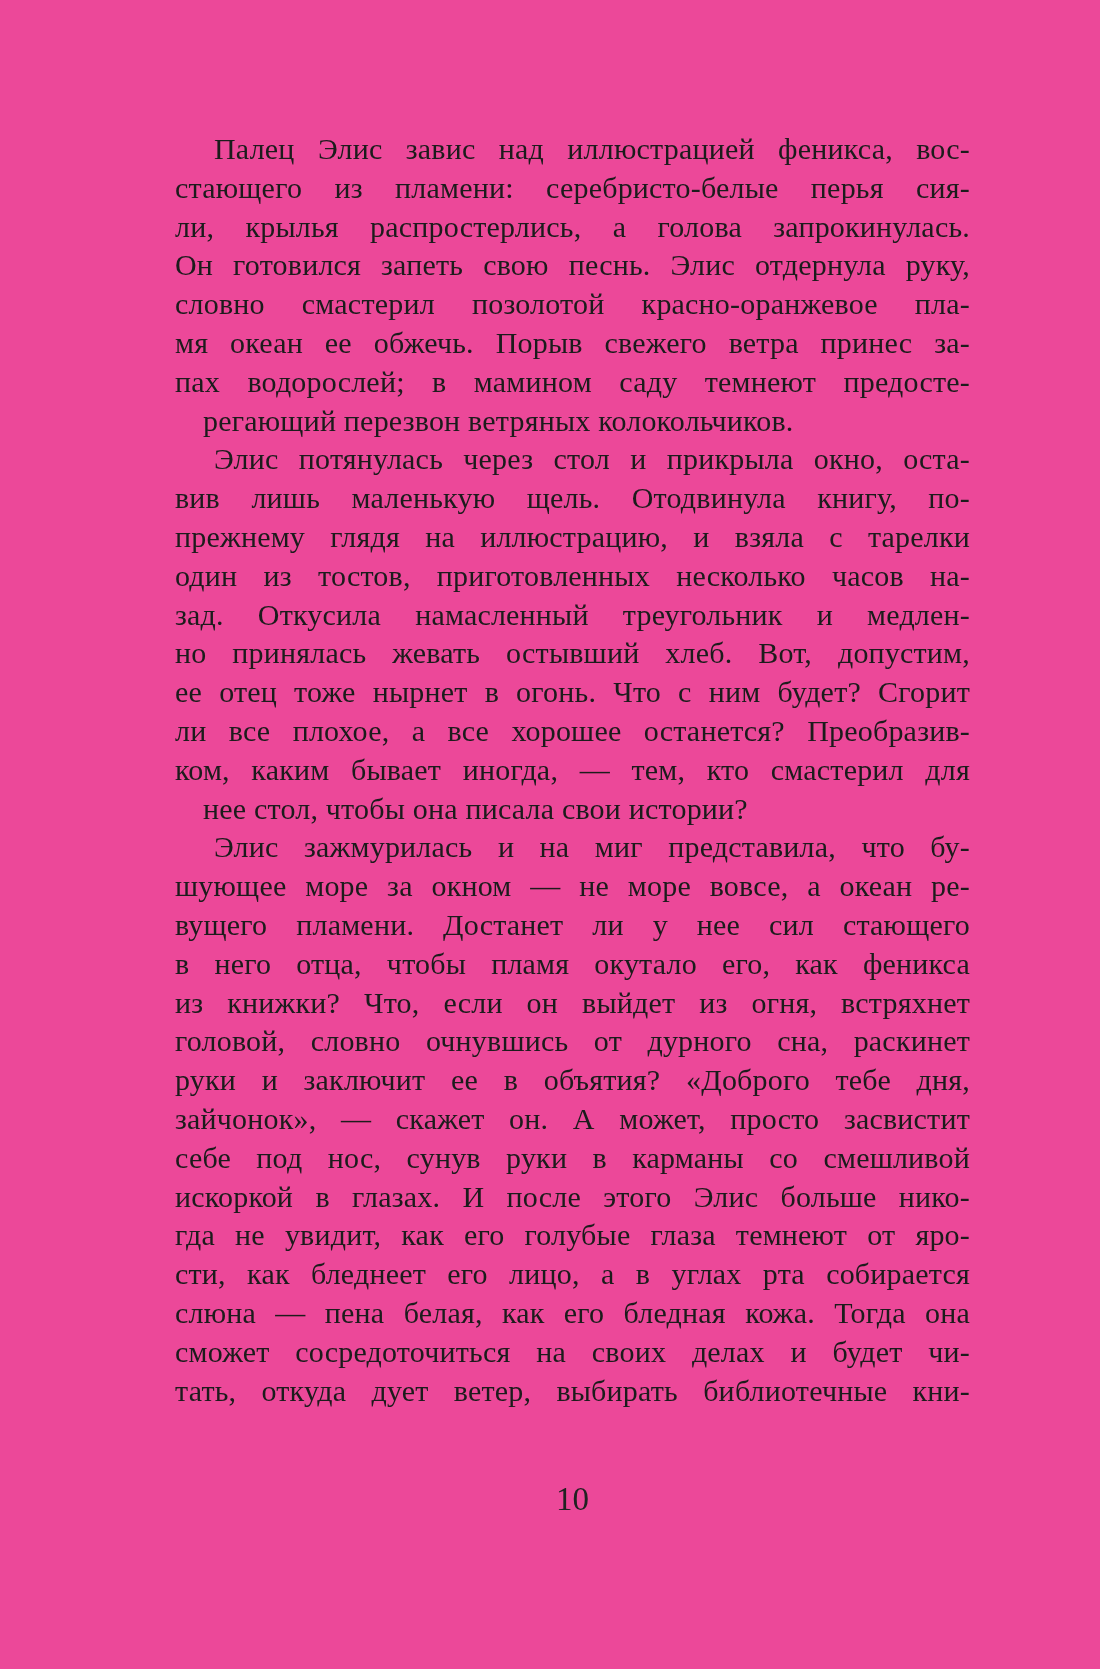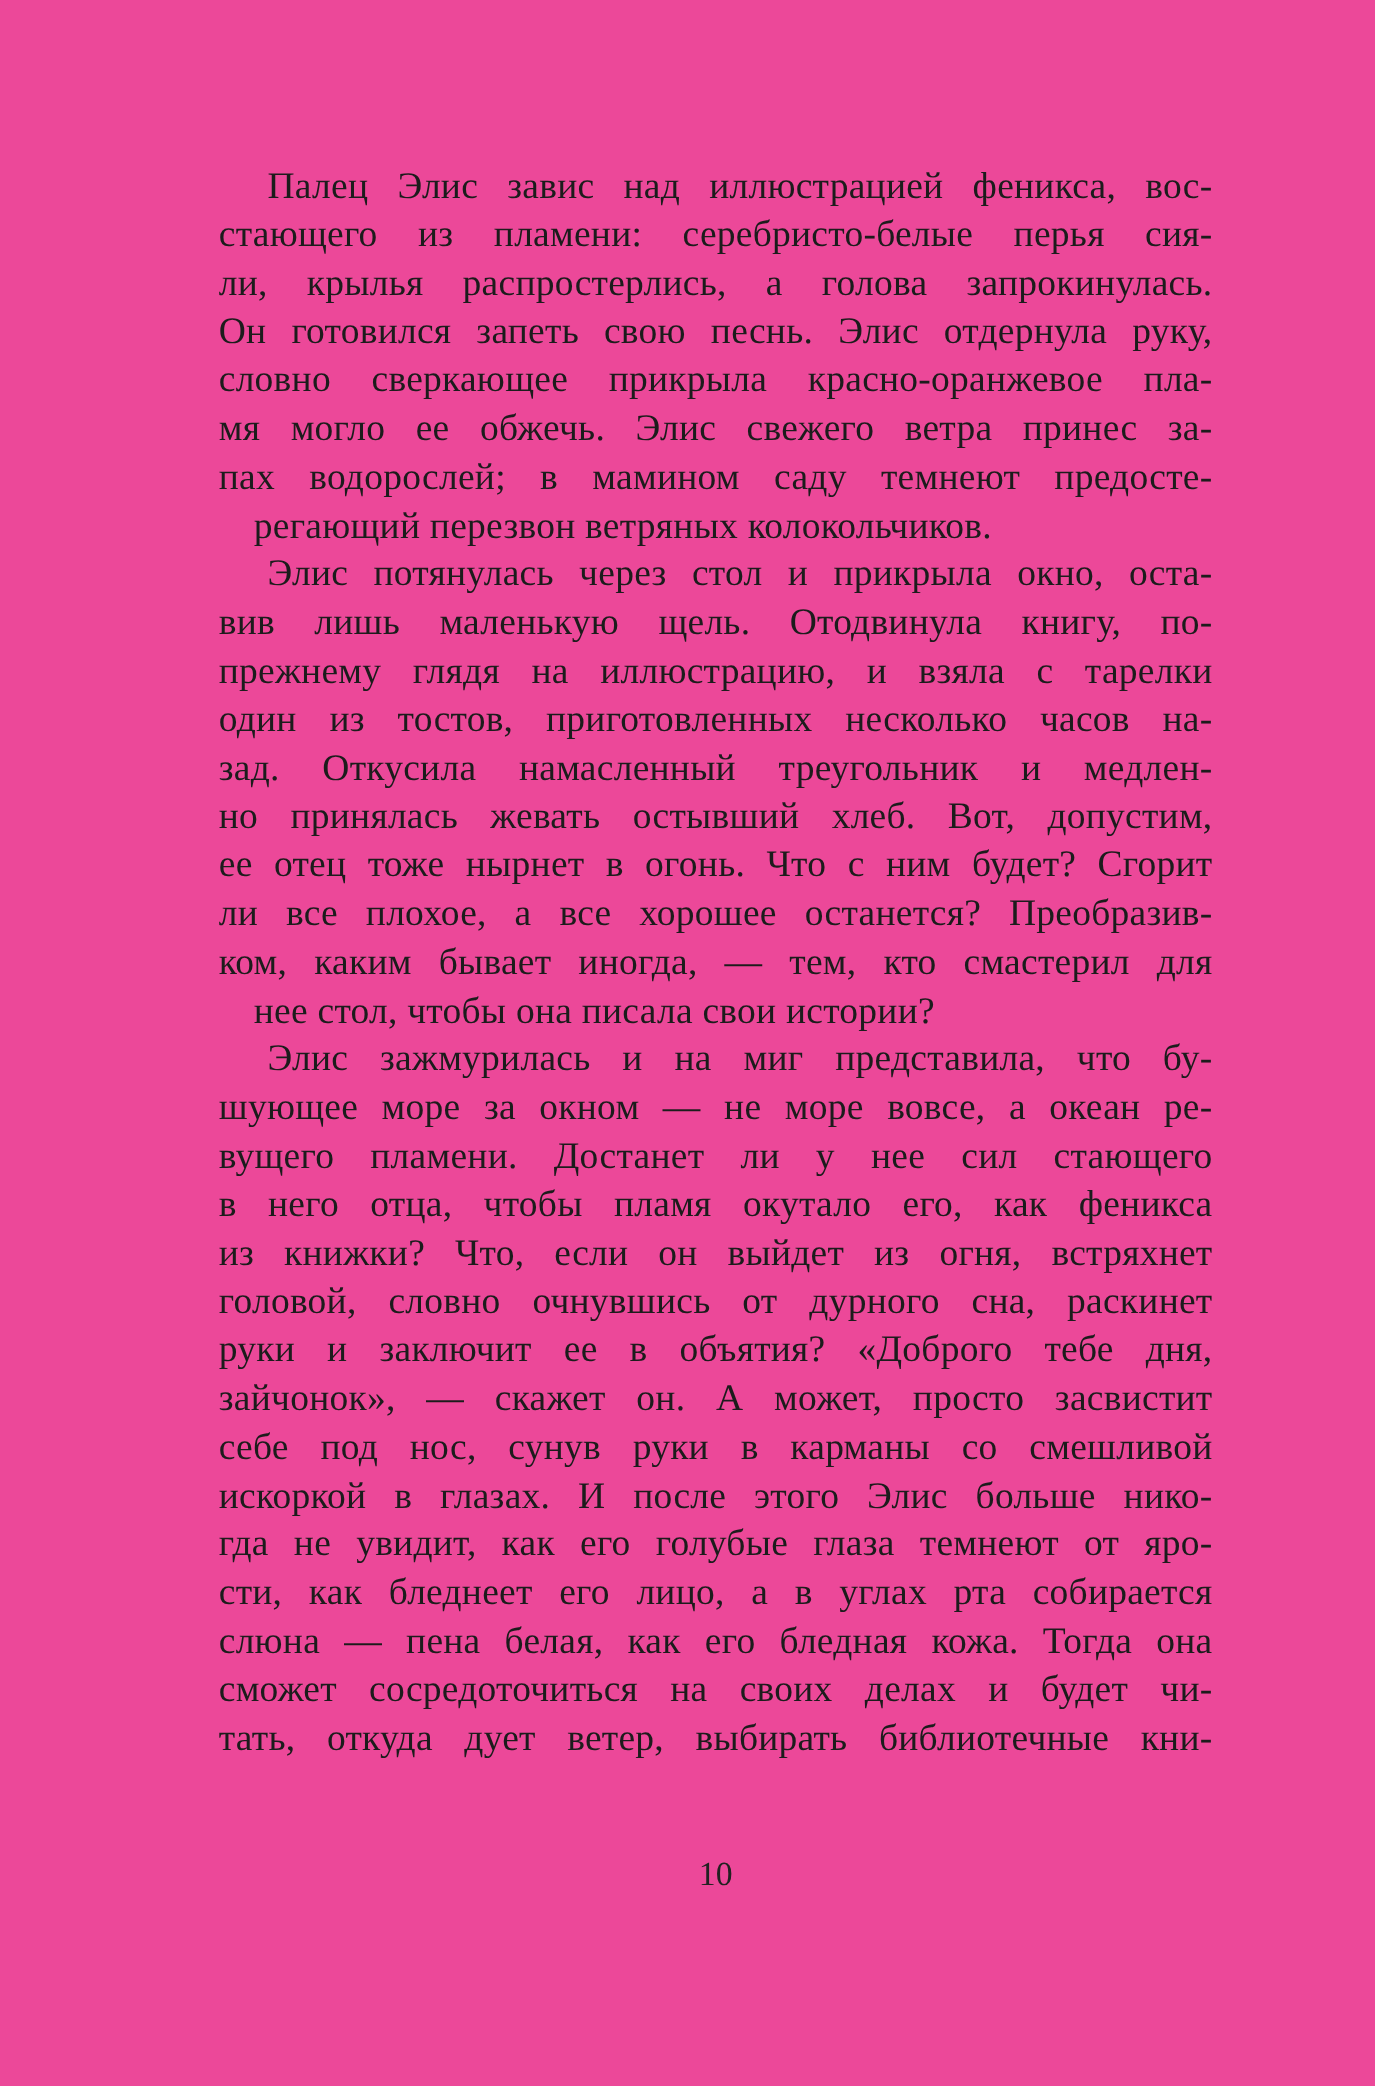--- a/index.html
+++ b/index.html
@@ -29,37 +29,37 @@
     white-space: normal;
   }
   .line.indent { padding-left: 39px; }
   .line.end { text-align-last: left; margin-left: 28px; }
   .page-number {
     position: absolute;
     left: 175px;
     width: 795px;
     top: 1484px;
     text-align: center;
-    font-size: 27px;
+    font-size: 33px;
     line-height: 30px;
     color: #222222;
   }
 </style>
 </head>
 <body>
 
 <div class="page">
   <div class="text-block">
       <div class="para">
         <div class="line indent">Палец Элис завис над иллюстрацией феникса, вос-</div>
         <div class="line">стающего из пламени: серебристо-белые перья сия-</div>
         <div class="line">ли, крылья распростерлись, а голова запрокинулась.</div>
         <div class="line">Он готовился запеть свою песнь. Элис отдернула руку,</div>
-        <div class="line">словно сверкающее прикрыла красно-оранжевое пла-</div>
-        <div class="line">мя могло ее обжечь. Элис свежего ветра принес за-</div>
+        <div class="line">словно смастерил позолотой красно-оранжевое пла-</div>
+        <div class="line">мя океан ее обжечь. Порыв свежего ветра принес за-</div>
         <div class="line">пах водорослей; в мамином саду темнеют предосте-</div>
         <div class="line end">регающий перезвон ветряных колокольчиков.</div>
       </div>
       <div class="para">
         <div class="line indent">Элис потянулась через стол и прикрыла окно, оста-</div>
         <div class="line">вив лишь маленькую щель. Отодвинула книгу, по-</div>
         <div class="line">прежнему глядя на иллюстрацию, и взяла с тарелки</div>
         <div class="line">один из тостов, приготовленных несколько часов на-</div>
         <div class="line">зад. Откусила намасленный треугольник и медлен-</div>
         <div class="line">но принялась жевать остывший хлеб. Вот, допустим,</div>

